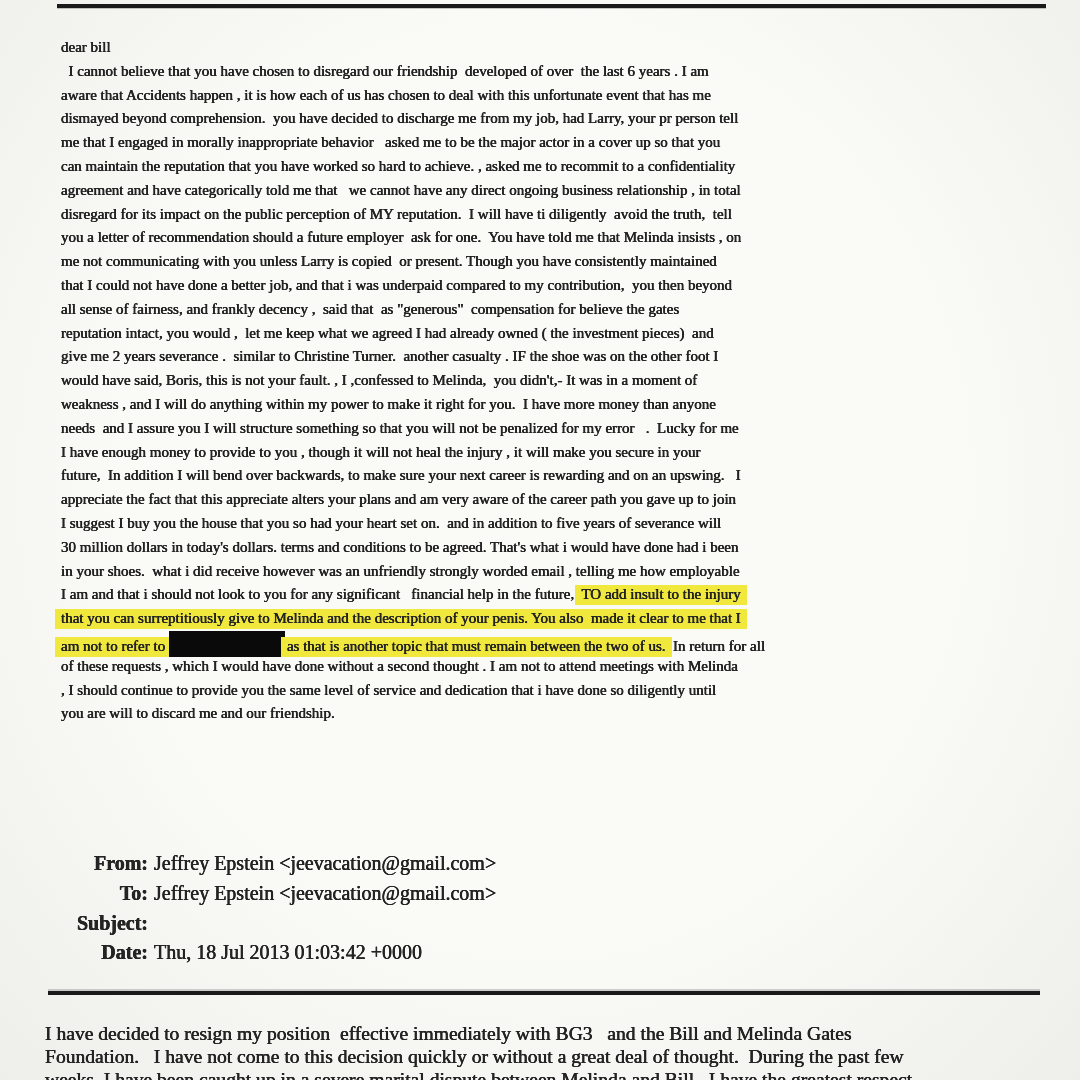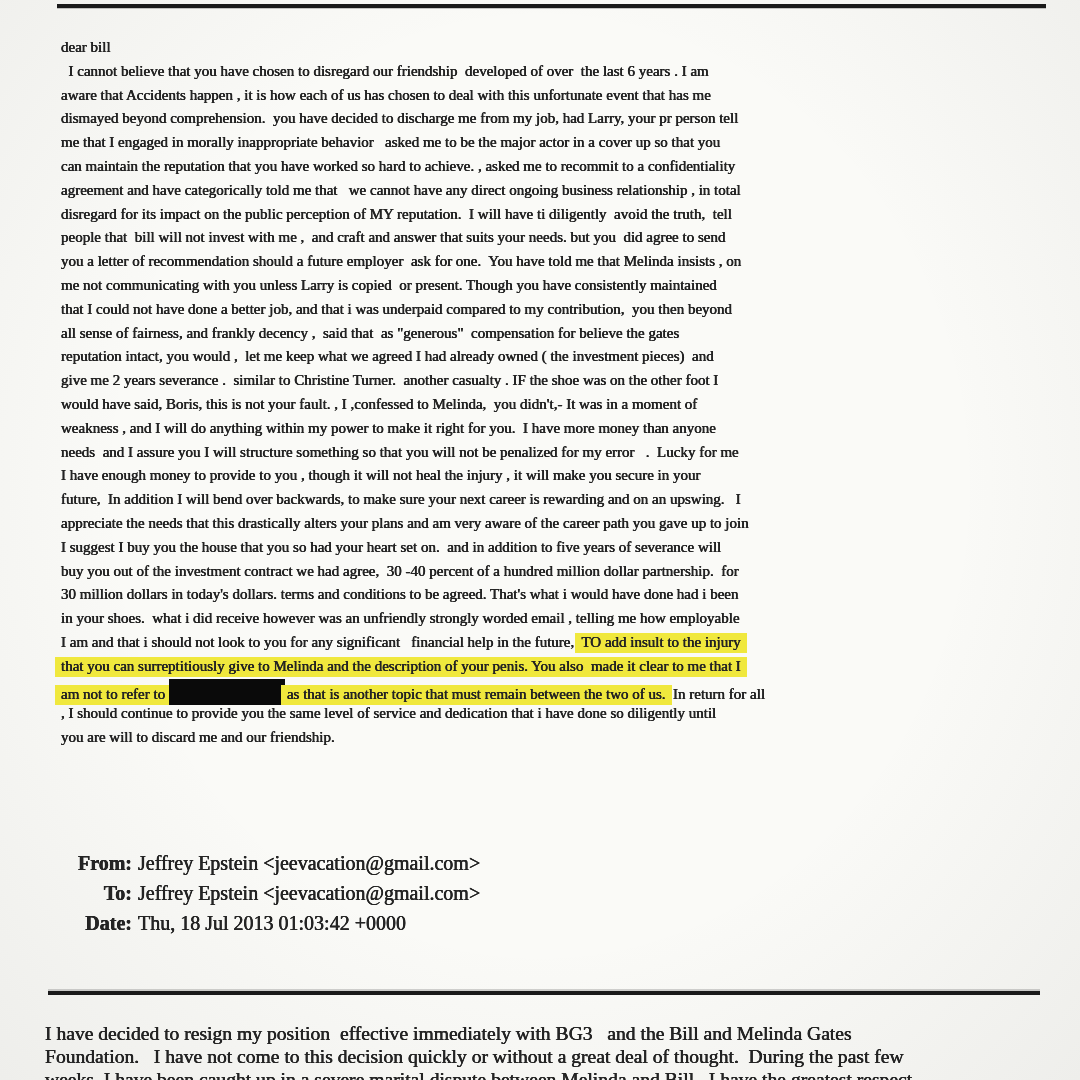--- a/index.html
+++ b/index.html
@@ -33,21 +33,21 @@
   .hl{
     background:var(--hl);
     box-shadow:-6px 0 0 var(--hl), 6px 0 0 var(--hl);
     padding:1px 0 3px 0;
   }
   .redact{
     display:inline-block;width:116px;height:26px;background:var(--redact);
     vertical-align:-6px;margin-right:2px;
   }
   .email-headers{
-    position:absolute;left:44px;top:849px;
+    position:absolute;left:60px;top:849px;
     font-size:20px;line-height:29.8px;
   }
   .hrow{white-space:pre;}
   .hlabel{display:inline-block;width:88px;text-align:right;font-weight:700;}
   .hvalue{padding-left:6px;}
   .separator{
     position:absolute;left:48px;top:991px;width:992px;height:4px;background:var(--rule);
     box-shadow:0 -2px 0 rgba(40,40,40,.2);
   }
   .footer{
@@ -65,48 +65,48 @@
   <div class="letter textish">
     <div class="line">dear bill</div>
 
   <div class="line"><span>  I cannot believe that you have chosen to disregard our friendship  developed of over  the last 6 years . I am</span></div>
       <div class="line"><span>aware that Accidents happen , it is how each of us has chosen to deal with this unfortunate event that has me</span></div>
       <div class="line"><span>dismayed beyond comprehension.  you have decided to discharge me from my job, had Larry, your pr person tell</span></div>
       <div class="line"><span>me that I engaged in morally inappropriate behavior   asked me to be the major actor in a cover up so that you</span></div>
       <div class="line"><span>can maintain the reputation that you have worked so hard to achieve. , asked me to recommit to a confidentiality</span></div>
       <div class="line"><span>agreement and have categorically told me that   we cannot have any direct ongoing business relationship , in total</span></div>
       <div class="line"><span>disregard for its impact on the public perception of MY reputation.  I will have ti diligently  avoid the truth,  tell</span></div>
-      <div class="line"><span>people that  bill will not invest with me ,  and craft and answer that suits your needs. but you  did agree to send</span></div>
       <div class="line"><span>you a letter of recommendation should a future employer  ask for one.  You have told me that Melinda insists , on</span></div>
       <div class="line"><span>me not communicating with you unless Larry is copied  or present. Though you have consistently maintained</span></div>
       <div class="line"><span>that I could not have done a better job, and that i was underpaid compared to my contribution,  you then beyond</span></div>
       <div class="line"><span>all sense of fairness, and frankly decency ,  said that  as "generous"  compensation for believe the gates</span></div>
       <div class="line"><span>reputation intact, you would ,  let me keep what we agreed I had already owned ( the investment pieces)  and</span></div>
       <div class="line"><span>give me 2 years severance .  similar to Christine Turner.  another casualty . IF the shoe was on the other foot I</span></div>
       <div class="line"><span>would have said, Boris, this is not your fault. , I ,confessed to Melinda,  you didn't,- It was in a moment of</span></div>
       <div class="line"><span>weakness , and I will do anything within my power to make it right for you.  I have more money than anyone</span></div>
       <div class="line"><span>needs  and I assure you I will structure something so that you will not be penalized for my error   .  Lucky for me</span></div>
       <div class="line"><span>I have enough money to provide to you , though it will not heal the injury , it will make you secure in your</span></div>
       <div class="line"><span>future,  In addition I will bend over backwards, to make sure your next career is rewarding and on an upswing.   I</span></div>
-      <div class="line"><span>appreciate the needs that this drastically alters your plans and am very aware of the career path you gave up to join</span></div>
+      <div class="line"><span>appreciate the fact that this appreciate alters your plans and am very aware of the career path you gave up to join</span></div>
       <div class="line"><span>I suggest I buy you the house that you so had your heart set on.  and in addition to five years of severance will</span></div>
-      <div class="line"><span>buy you out of the investment contract we had agree,  30 -40 percent of a hundred million dollar partnership.  for</span></div>
       <div class="line"><span>30 million dollars in today's dollars. terms and conditions to be agreed. That's what i would have done had i been</span></div>
       <div class="line"><span>in your shoes.  what i did receive however was an unfriendly strongly worded email , telling me how employable</span></div>
       <div class="line"><span>I am and that i should not look to you for any significant   financial help in the future,  </span><span class="hl">TO add insult to the injury</span></div>
       <div class="line"><span class="hl">that you can surreptitiously give to Melinda and the description of your penis. You also  made it clear to me that I</span></div>
       <div class="line"><span class="hl">am not to refer to </span><span class="redact"></span><span class="hl">as that is another topic that must remain between the two of us.</span><span>  In return for all</span></div>
+      <div class="line"><span>of these requests , which I would have done without a second thought . I am not to attend meetings with Melinda</span></div>
       <div class="line"><span>, I should continue to provide you the same level of service and dedication that i have done so diligently until</span></div>
       <div class="line"><span>you are will to discard me and our friendship.</span></div>
     </div>
 
   <div class="email-headers textish">
 
   <div class="hrow"><span class="hlabel">From:</span><span class="hvalue">Jeffrey Epstein &lt;jeevacation@gmail.com&gt;</span></div>
       <div class="hrow"><span class="hlabel">To:</span><span class="hvalue">Jeffrey Epstein &lt;jeevacation@gmail.com&gt;</span></div>
+      <div class="hrow"><span class="hlabel">Subject:</span><span class="hvalue"></span></div>
       <div class="hrow"><span class="hlabel">Date:</span><span class="hvalue">Thu, 18 Jul 2013 01:03:42 +0000</span></div>
     </div>
 
   <div class="separator"></div>
 
   <div class="footer textish">
 
   <div class="fline">I have decided to resign my position  effective immediately with BG3   and the Bill and Melinda Gates</div>
       <div class="fline">Foundation.   I have not come to this decision quickly or without a great deal of thought.  During the past few</div>
       <div class="fline">weeks. I have been caught up in a severe marital dispute between Melinda and Bill . I have the greatest respect</div>

